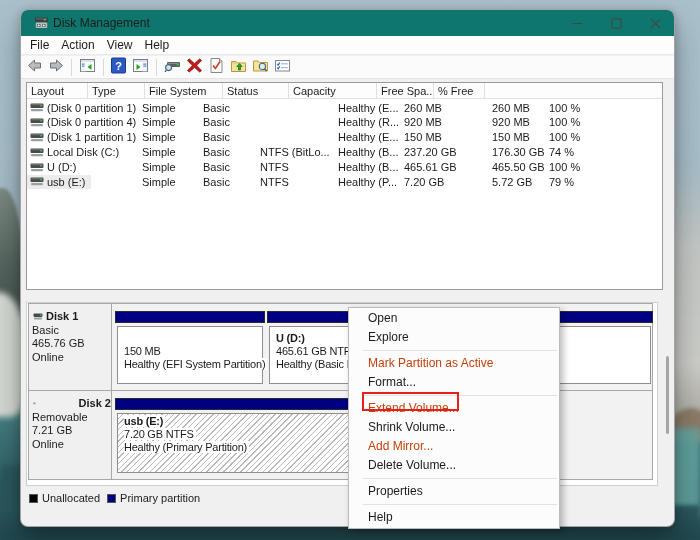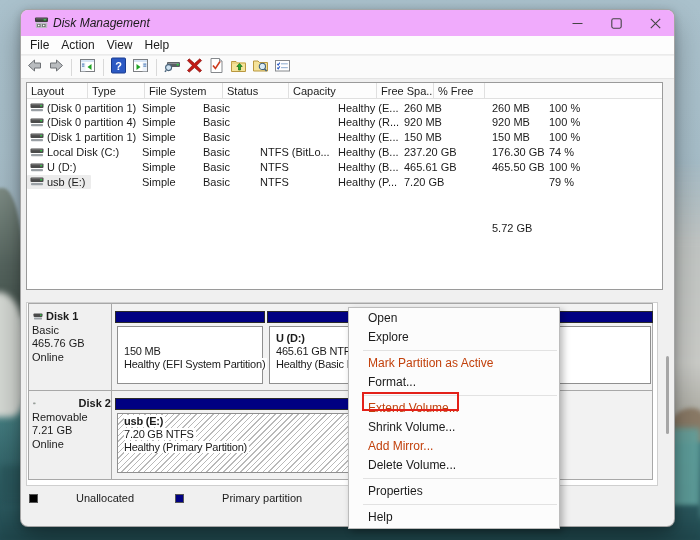--- a/index.html
+++ b/index.html
@@ -21,21 +21,21 @@
   #wp-band2 { left:0; top:505px; width:700px; height:35px; background:linear-gradient(180deg,#2c5a60,#1f464c); filter:blur(2px); }
   #wp-water-r { right:0; top:428px; width:50px; height:90px; background:#63a4a0; filter:blur(3px); opacity:.9; }
 
   
   .window { position:absolute; left:20px; top:9px; width:655px; height:518px;
     background:#f0f0f0; border-radius:8px;
     border:1px solid rgba(70,70,70,.45);
     box-shadow:0 14px 30px rgba(0,0,0,.32), 0 2px 8px rgba(0,0,0,.20);
     overflow:hidden;
   }
-  .titlebar { position:absolute; left:0; top:0; right:0; height:26px; background:#f0abfc;font-style:italic; }
+  .titlebar { position:absolute; left:0; top:0; right:0; height:26px; background:#0f766e; }
   .title-icon { position:absolute; left:13px; top:5px; width:15px; height:15px; }
   .title-text { position:absolute; left:32px; top:0; height:26px; line-height:27px; font-size:12px; color:#1b1b1b; }
   .win-btn { position:absolute; top:0; width:34px; height:26px; display:flex; align-items:center; justify-content:center; }
   #btn-min { left:539px; } #btn-max { left:578px; } #btn-close { left:617px; }
 
   .menubar { position:absolute; left:0; top:26px; right:0; height:19px; background:#fdfdfd; border-bottom:1px solid #ebebeb;
     display:flex; padding-left:3px; }
   .menubar .menu-item { font-size:12px; color:#1b1b1b; line-height:19px; padding:0 6px; }
 
   .toolbar { position:absolute; left:0; top:46px; right:0; height:23px; background:#fbfbfb; border-bottom:1px solid #e4e4e4;
@@ -63,21 +63,21 @@
   .di-icon { width:10px; height:7px; margin:0 3px 0 1px; }
   .part-block { position:absolute; }
   .part-band { position:absolute; left:0; right:0; top:7px; height:12px; background:#000082; border:1px solid #2a2a2a; }
   .part-body { position:absolute; left:2px; right:2px; top:22px; bottom:6px; background:#fff; border:1px solid #8f8f8f; padding:5px 0 0 6px; }
   .part-body.hatched { padding-top:1px; }
   .part-body.hatched { background-image:repeating-linear-gradient(135deg,#ffffff 0px,#ffffff 3px,#b9b9b9 3px,#b9b9b9 4px); }
   .pb-line { font-size:11px; line-height:12.8px; color:#1b1b1b; white-space:nowrap; letter-spacing:-0.22px; }
   .pb-line span { background:#fff; padding-right:2px; }
   .pb-name { font-weight:bold; }
 
-  .legend { position:absolute; left:8px; top:479px; height:18px; display:flex; align-items:center;gap:34px; }
+  .legend { position:absolute; left:8px; top:479px; height:18px; display:flex; align-items:center; }
   .lg-sq { width:9px; height:9px; border:1px solid #555; margin-right:4px; }
   .lg-label { font-size:11px; color:#1b1b1b; margin-right:7px; }
 
   .vscroll { position:absolute; left:645px; top:346px; width:3px; height:78px; background:#a6a6a6; border-radius:2px; }
 
   
   .ctx-menu { position:absolute; left:348px; top:307px; width:212px; background:#fcfcfc; border:1px solid #bcbcbc;
     box-shadow:3px 3px 7px rgba(0,0,0,.28); padding:1px 0; z-index:50; }
   .ctx-item { height:19px; line-height:19px; font-size:12px; color:#1b1b1b; padding-left:19px; white-space:nowrap; position:relative; }
   .ctx-item.disabled { color:#c2410c; }
@@ -341,21 +341,21 @@
                 <rect x="1" y="6" width="12" height="2.2" rx="0.8" fill="#9aa0a5"></rect>
               </svg>
               <span>usb (E:)</span>
             </span>
           </div>
           <div class="lv-cell" style="width: 61px; flex: 0 0 61px;">Simple</div>
           <div class="lv-cell" style="width: 57px; flex: 0 0 57px;">Basic</div>
           <div class="lv-cell" style="width: 78px; flex: 0 0 78px;">NTFS</div>
           <div class="lv-cell" style="width: 66px; flex: 0 0 66px;">Healthy (P...</div>
           <div class="lv-cell" style="width: 88px; flex: 0 0 88px;">7.20 GB</div>
-          <div class="lv-cell" style="width: 57px; flex: 0 0 57px; margin-top: 46px;">5.72 GB</div>
+          <div class="lv-cell" style="width: 57px; flex: 0 0 57px;">5.72 GB</div>
           <div class="lv-cell" style="width: 51px; flex: 0 0 51px;">79 %</div>
         </div>
       </div>
   </div>
 
   <div class="graph-pane" id="graph-pane">
       <div class="disk-row" style="top: 0px; height: 88px;">
         <div class="disk-info">
           <div class="di-line di-name" style="padding-top: 6px;">
             <svg class="di-icon" viewBox="0 0 10 7">

